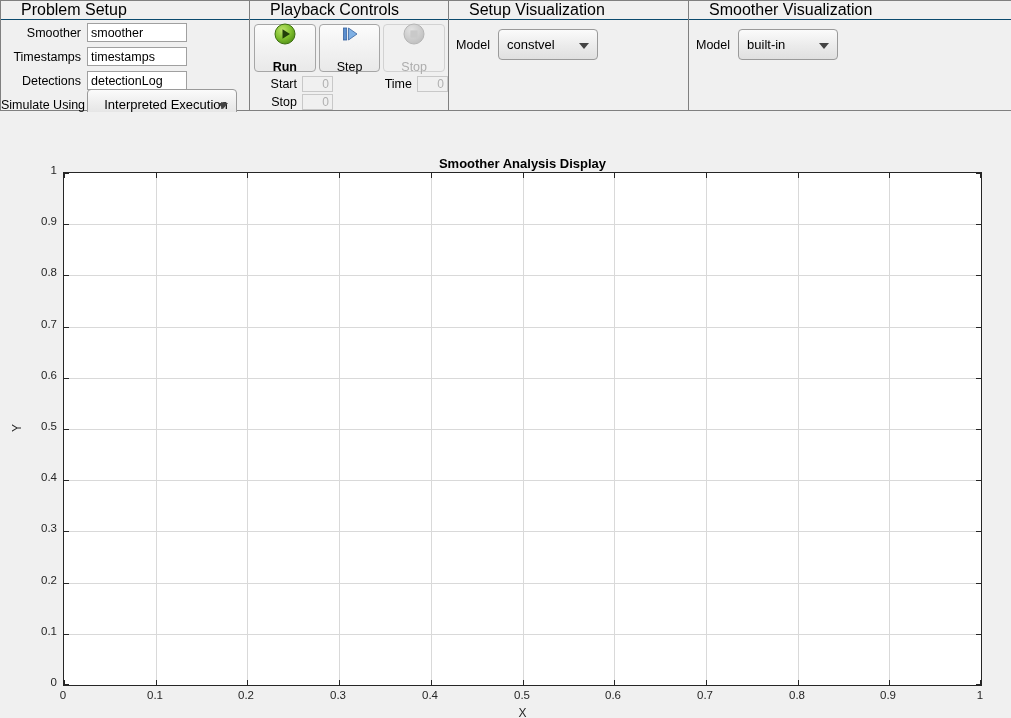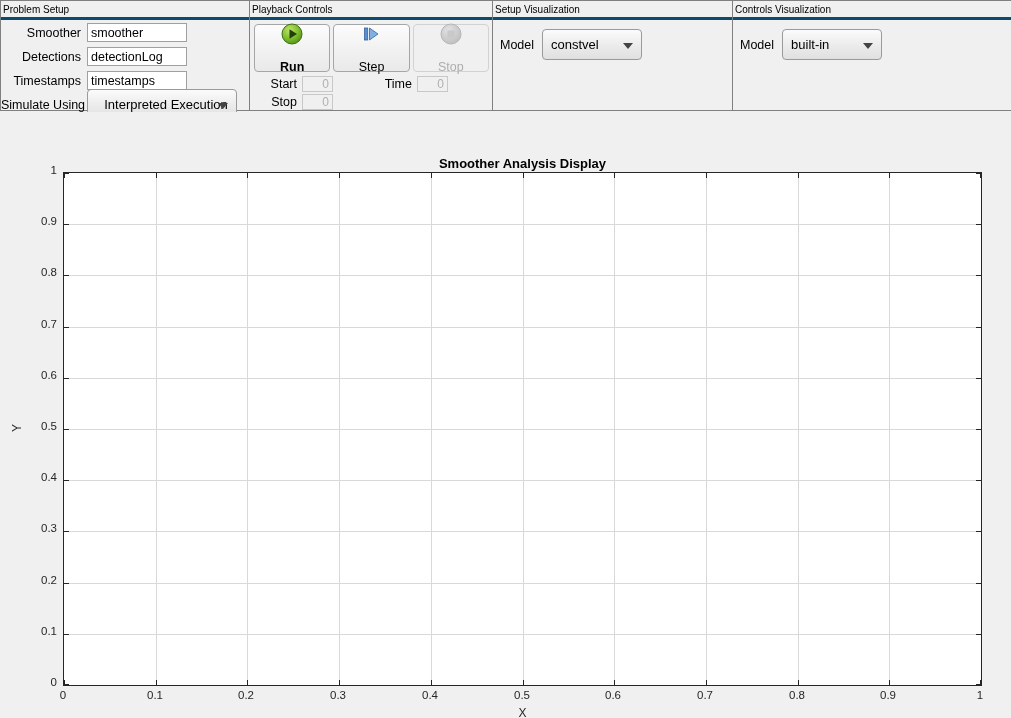--- a/index.html
+++ b/index.html
@@ -24,24 +24,24 @@
     border: 1px solid #808080;
     border-right: 1px solid #808080;
     margin-right: -1px;
     position: relative;
     display: flex;
     flex-direction: column;
   }
   .panel-title {
     height: 19px;
     line-height: 18px;
-    font-size: 10px;
-    color: #000;
-    padding-left: 2px;
-    border-bottom: 3px solid #0c4a6e;
+    font-size: 16px;
+    color: #000;
+    padding-left: 20px;
+    border-bottom: 1px solid #0c4a6e;
     background: #f0f0f0;
     white-space: nowrap;
   }
   .panel-body {
     flex: 1;
     position: relative;
   }
 
   
   #panel-problem { width: 250px; }
@@ -89,21 +89,21 @@
     right: 8px; top: 50%;
     margin-top: -2px;
     width: 0; height: 0;
     border-left: 5px solid transparent;
     border-right: 5px solid transparent;
     border-top: 6px solid #444;
   }
   #simulate-combo { width: 150px; justify-content: center; }
 
   
-  #panel-playback { width: 244px; }
+  #panel-playback { width: 200px; }
   .pb-buttons {
     display: flex;
     padding: 4px 0 0 4px;
   }
   .pbtn {
     width: 78px;
     height: 48px;
     border: 1px solid #a6a6a6;
     border-radius: 4px;
     background: linear-gradient(to bottom, #fcfcfc 0%, #f2f2f2 50%, #e9e9e9 100%);
@@ -262,27 +262,27 @@
   <div class="panel" id="panel-problem">
     <div class="panel-title">Problem Setup</div>
     <div class="panel-body">
 
       <div class="ps-row">
         <div class="ps-label">Smoother</div>
         <input class="txtfield" type="text" value="smoother" style="">
       </div>
 
       <div class="ps-row">
+        <div class="ps-label">Timestamps</div>
+        <input class="txtfield" type="text" value="timestamps" style="">
+      </div>
+
+      <div class="ps-row">
         <div class="ps-label">Detections</div>
         <input class="txtfield" type="text" value="detectionLog" style="">
-      </div>
-
-      <div class="ps-row">
-        <div class="ps-label">Timestamps</div>
-        <input class="txtfield" type="text" value="timestamps" style="">
       </div>
 
       <div class="ps-row">
         <div class="ps-label">Simulate Using</div>
         <div class="combo" id="simulate-combo">
           <span>Interpreted Execution</span>
           <span class="caret"></span>
         </div>
       </div>
 
@@ -378,21 +378,21 @@
         <div class="vis-label">Model</div>
         <div class="combo vis-combo">
           <span>constvel</span>
           <span class="caret"></span>
         </div>
       </div>
     </div>
   </div>
 
   <div class="panel" id="panel-detection">
-    <div class="panel-title">Controls Visualization</div>
+    <div class="panel-title">Smoother Visualization</div>
     <div class="panel-body">
       <div class="vis-row">
         <div class="vis-label">Model</div>
         <div class="combo vis-combo">
           <span>built-in</span>
           <span class="caret"></span>
         </div>
       </div>
     </div>
   </div>

